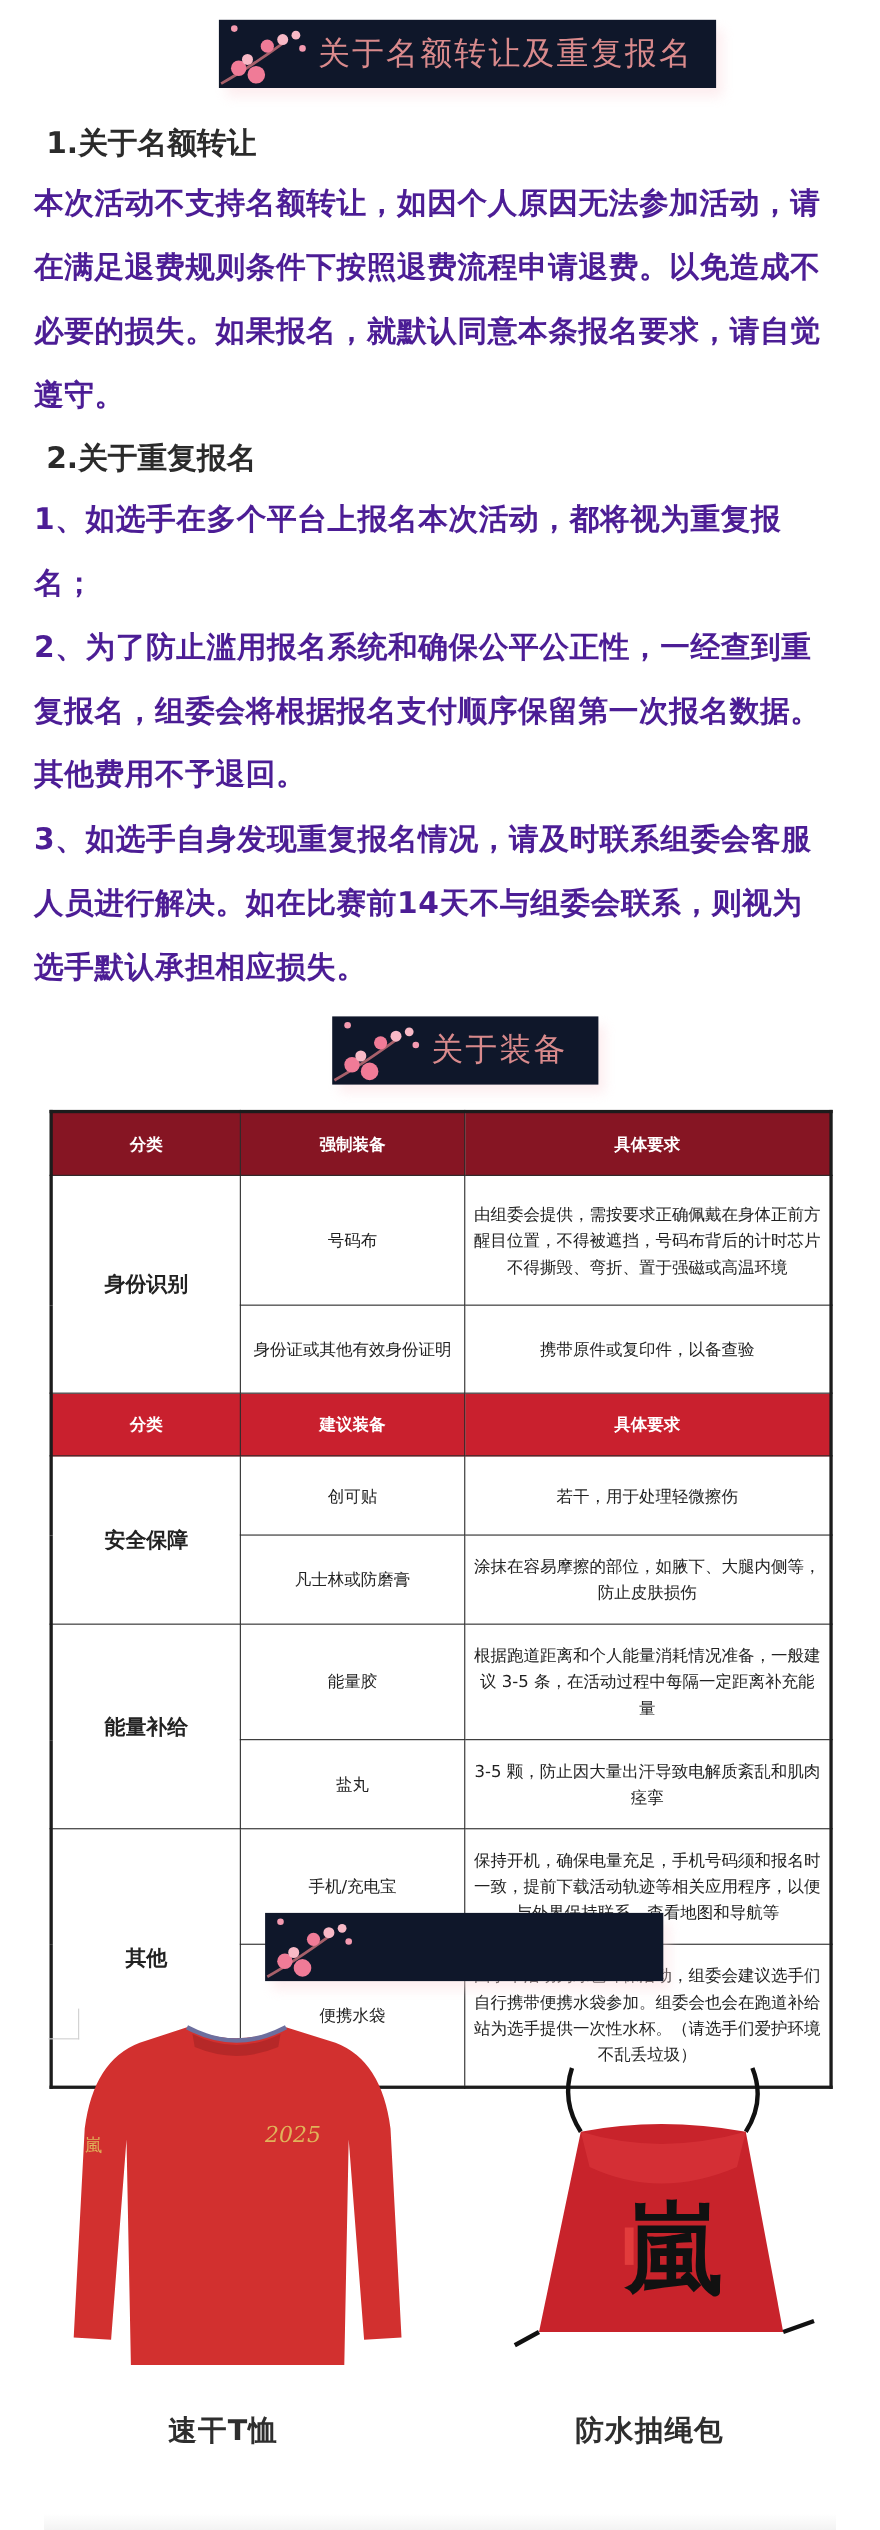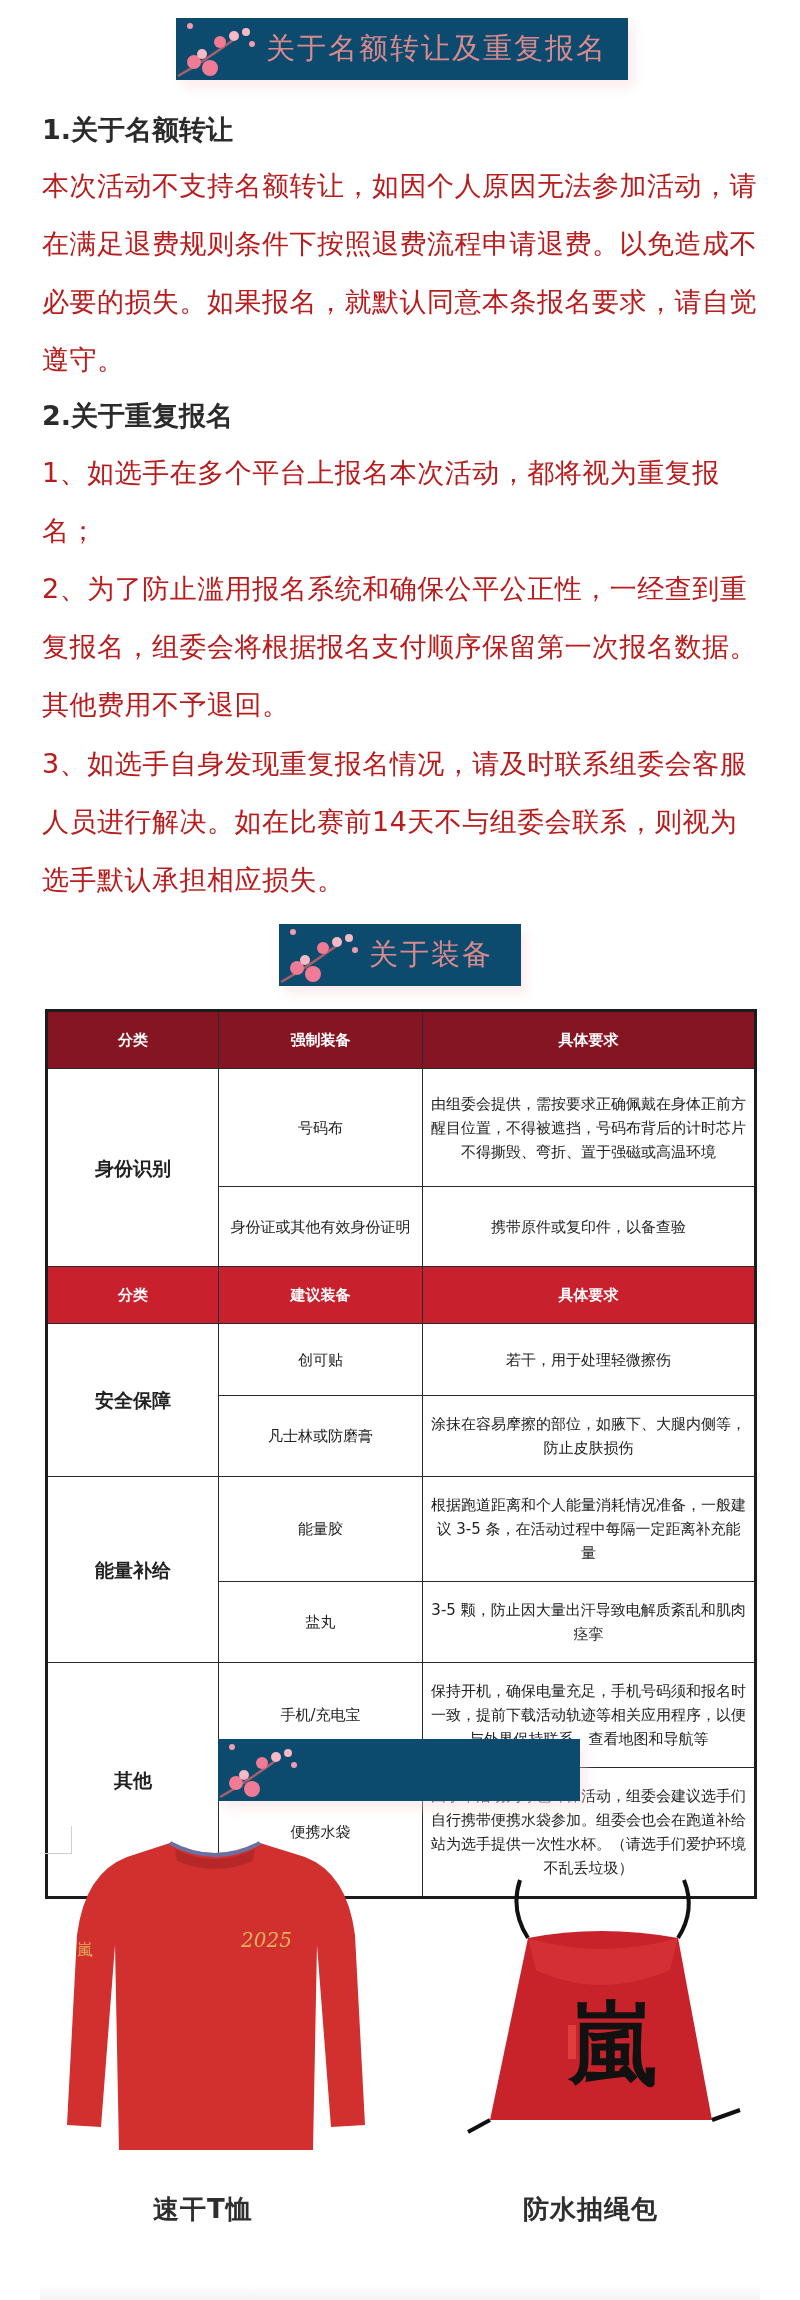--- a/index.html
+++ b/index.html
@@ -1,28 +1,28 @@
 <!DOCTYPE html>
 <html><head>
 <meta charset="utf-8">
 <style>
   * { box-sizing: border-box; margin: 0; padding: 0; }
   html, body { width: 800px; height: 2300px; background: #ffffff; overflow: hidden; }
   body { position: relative; font-family: "DejaVu Sans", "Liberation Sans", sans-serif; color: #333333; }
 
   .banner {
-    position: absolute; height: 62px; background: #0c4a6e;
+    position: absolute; height: 62px; background: #0f172a;
     box-shadow: 6px 8px 10px rgba(250, 215, 220, 0.45);
-    display: flex; align-items: center;
+    display: flex; align-items: center; margin-left: 23px;
   }
   .banner .blossom { width: 90px; height: 62px; flex: 0 0 90px; }
   .banner .btitle { color: #d98a8c; font-size: 29px; letter-spacing: 2px; white-space: nowrap; }
 
   .h2 { position: absolute; left: 42px; font-size: 27px; font-weight: bold; color: #2b2b2b; }
-  .para { position: absolute; left: 42px; width: 720px; font-size: 27px; line-height: 58px; color: #b91c1c; letter-spacing: 0.5px; }
+  .para { position: absolute; left: 31px; width: 720px; font-size: 27px; line-height: 58px; color: #4c1d95; letter-spacing: 0.5px; font-weight: bold; }
 
   table.equip {
     position: absolute; left: 45px; top: 1009px; width: 709px;
     border-collapse: collapse; border: 3px solid #1c1c1c; table-layout: fixed;
     font-size: 15px; color: #222;
   }
   table.equip td, table.equip th { border: 1.5px solid #2a2a2a; text-align: center; vertical-align: middle; padding: 16px 6px; line-height: 24px; }
   table.equip th { color: #fff; font-weight: bold; font-size: 15px; height: 38px; }
   tr.hdr-dark th { background: #861523; }
   tr.hdr-red th { background: #c9202e; }

